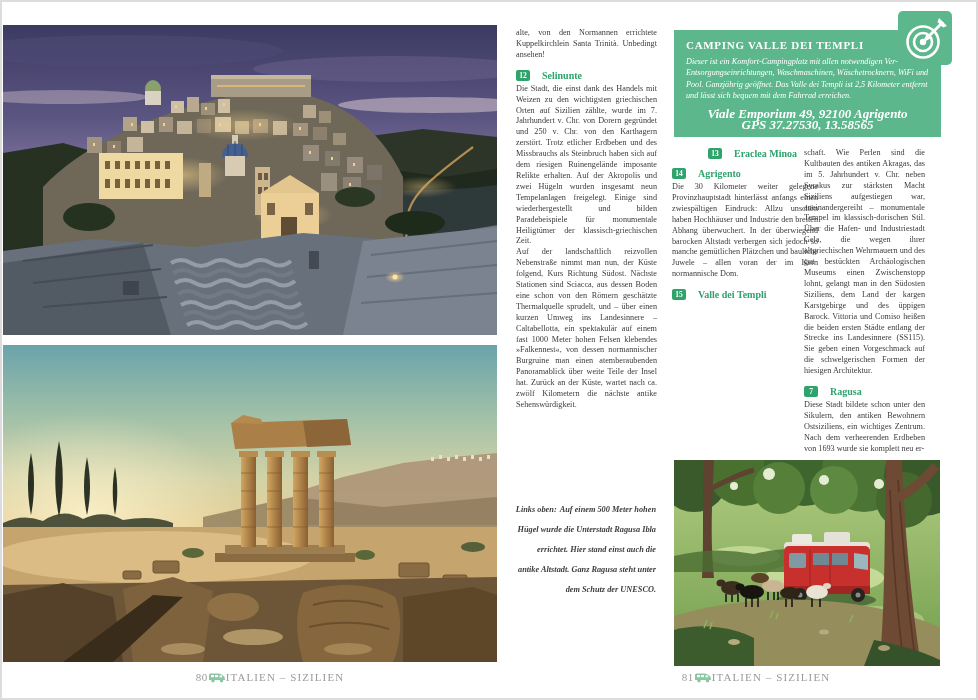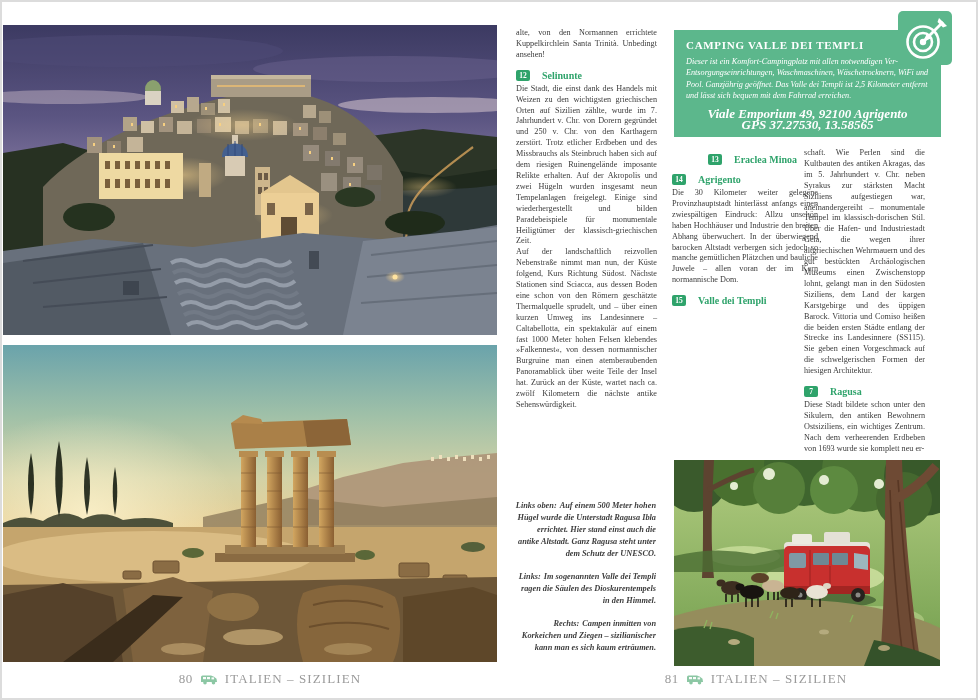--- a/index.html
+++ b/index.html
@@ -13,42 +13,42 @@
   .camper{left:674px;top:460px;width:266px;height:206px;}
 
   .bodytext{position:absolute;font-size:8.2px;line-height:10.9px;color:#3b3b3b;
             text-align:justify;hyphens:auto;-webkit-hyphens:auto;}
   .bodytext p{margin:0;}
   .leftcol{left:516px;top:28px;width:141px;}
   .col-a{left:672px;top:148px;width:146px;}
   .col-b{left:804px;top:148px;width:121px;}
 
   .sec-head{display:flex;align-items:center;gap:12px;margin:9px 0 3px 0;}
-  .sec-head.first{margin-top:6px;padding-left:36px;}
+  .sec-head.first{margin-top:0;padding-left:36px;}
   .badge{display:inline-block;background:#2fa36b;color:#fff;font-weight:bold;
          font-size:7.5px;line-height:11px;width:14px;height:11px;text-align:center;
          border-radius:2px;flex:0 0 auto;}
   .sec-title{color:#2fa36b;font-weight:bold;font-size:10px;line-height:11px;}
 
   .greenbox{position:absolute;left:674px;top:30px;width:267px;height:107px;
             background:#5cb78c;color:#fff;box-sizing:border-box;padding:9px 12px 0 12px;}
   .box-title{font-weight:bold;font-size:11px;letter-spacing:.7px;margin-bottom:5px;}
   .box-body{font-style:italic;font-size:8.2px;line-height:11.4px;}
   .box-addr{font-style:italic;font-weight:bold;font-size:13px;line-height:11.5px;text-align:center;}
   .box-addr.mt{margin-top:6px;}
   .icon-tab{position:absolute;left:898px;top:11px;width:54px;height:54px;
             background:#5cb78c;border-radius:5px;}
 
   .captions{position:absolute;left:514px;top:500px;width:142px;text-align:right;
-            font-style:italic;font-weight:bold;font-size:8.3px;line-height:12px;color:#3d3d3d;}
+            font-style:italic;font-weight:bold;font-size:8.3px;line-height:20px;color:#3d3d3d;}
   .caption{margin:0 0 11px 0;}
   .cap-label{margin-right:3px;}
 
   .footer{position:absolute;top:671px;width:200px;display:flex;align-items:center;
-          justify-content:center;gap:7px;color:#9a9a9a;font-size:13px;letter-spacing:1.1px;}
+          justify-content:center;gap:0;color:#9a9a9a;font-size:11px;letter-spacing:1.1px;}
   .footer-left{left:170px;}
   .footer-right{left:656px;justify-content:center;}
   .footer .pageno{letter-spacing:.5px;}
   .footer svg{display:block;}
 </style>
 </head>
 <body>
 
 <div class="spread">
 
@@ -326,26 +326,20 @@
       <span class="badge">7</span>
       <span class="sec-title">Ragusa</span>
     </div>
     <p>Diese Stadt bildete schon unter den Sikulern, den antiken Bewohnern Ostsiziliens, ein wichtiges Zentrum. Nach dem verheerenden Erdbeben von 1693 wurde sie komplett neu er-</p>
   </div>
 
   <div class="captions">
     <p class="caption">
       <span class="cap-label">Links oben:</span><span>Auf einem 500 Meter hohen Hügel wurde die Unterstadt Ragusa Ibla errichtet. Hier stand einst auch die antike Altstadt. Ganz Ragusa steht unter dem Schutz der UNESCO.</span>
     </p>
-    <p class="caption">
-      <span class="cap-label">Links:</span><span>Im sogenannten Valle dei Templi ragen die Säulen des Dioskurentempels in den Himmel.</span>
-    </p>
-    <p class="caption">
-      <span class="cap-label">Rechts:</span><span>Campen inmitten von Korkeichen und Ziegen – sizilianischer kann man es sich kaum erträumen.</span>
-    </p>
   </div>
 
   <div class="photo camper">
     <svg width="266" height="206" viewBox="0 0 266 206">
       <defs>
         <linearGradient id="cp-g" x1="0" y1="0" x2="0" y2="1">
           <stop offset="0" stop-color="#b2cc80"></stop>
             <stop offset="1" stop-color="#729e4e"></stop>
         </linearGradient>
       </defs>

